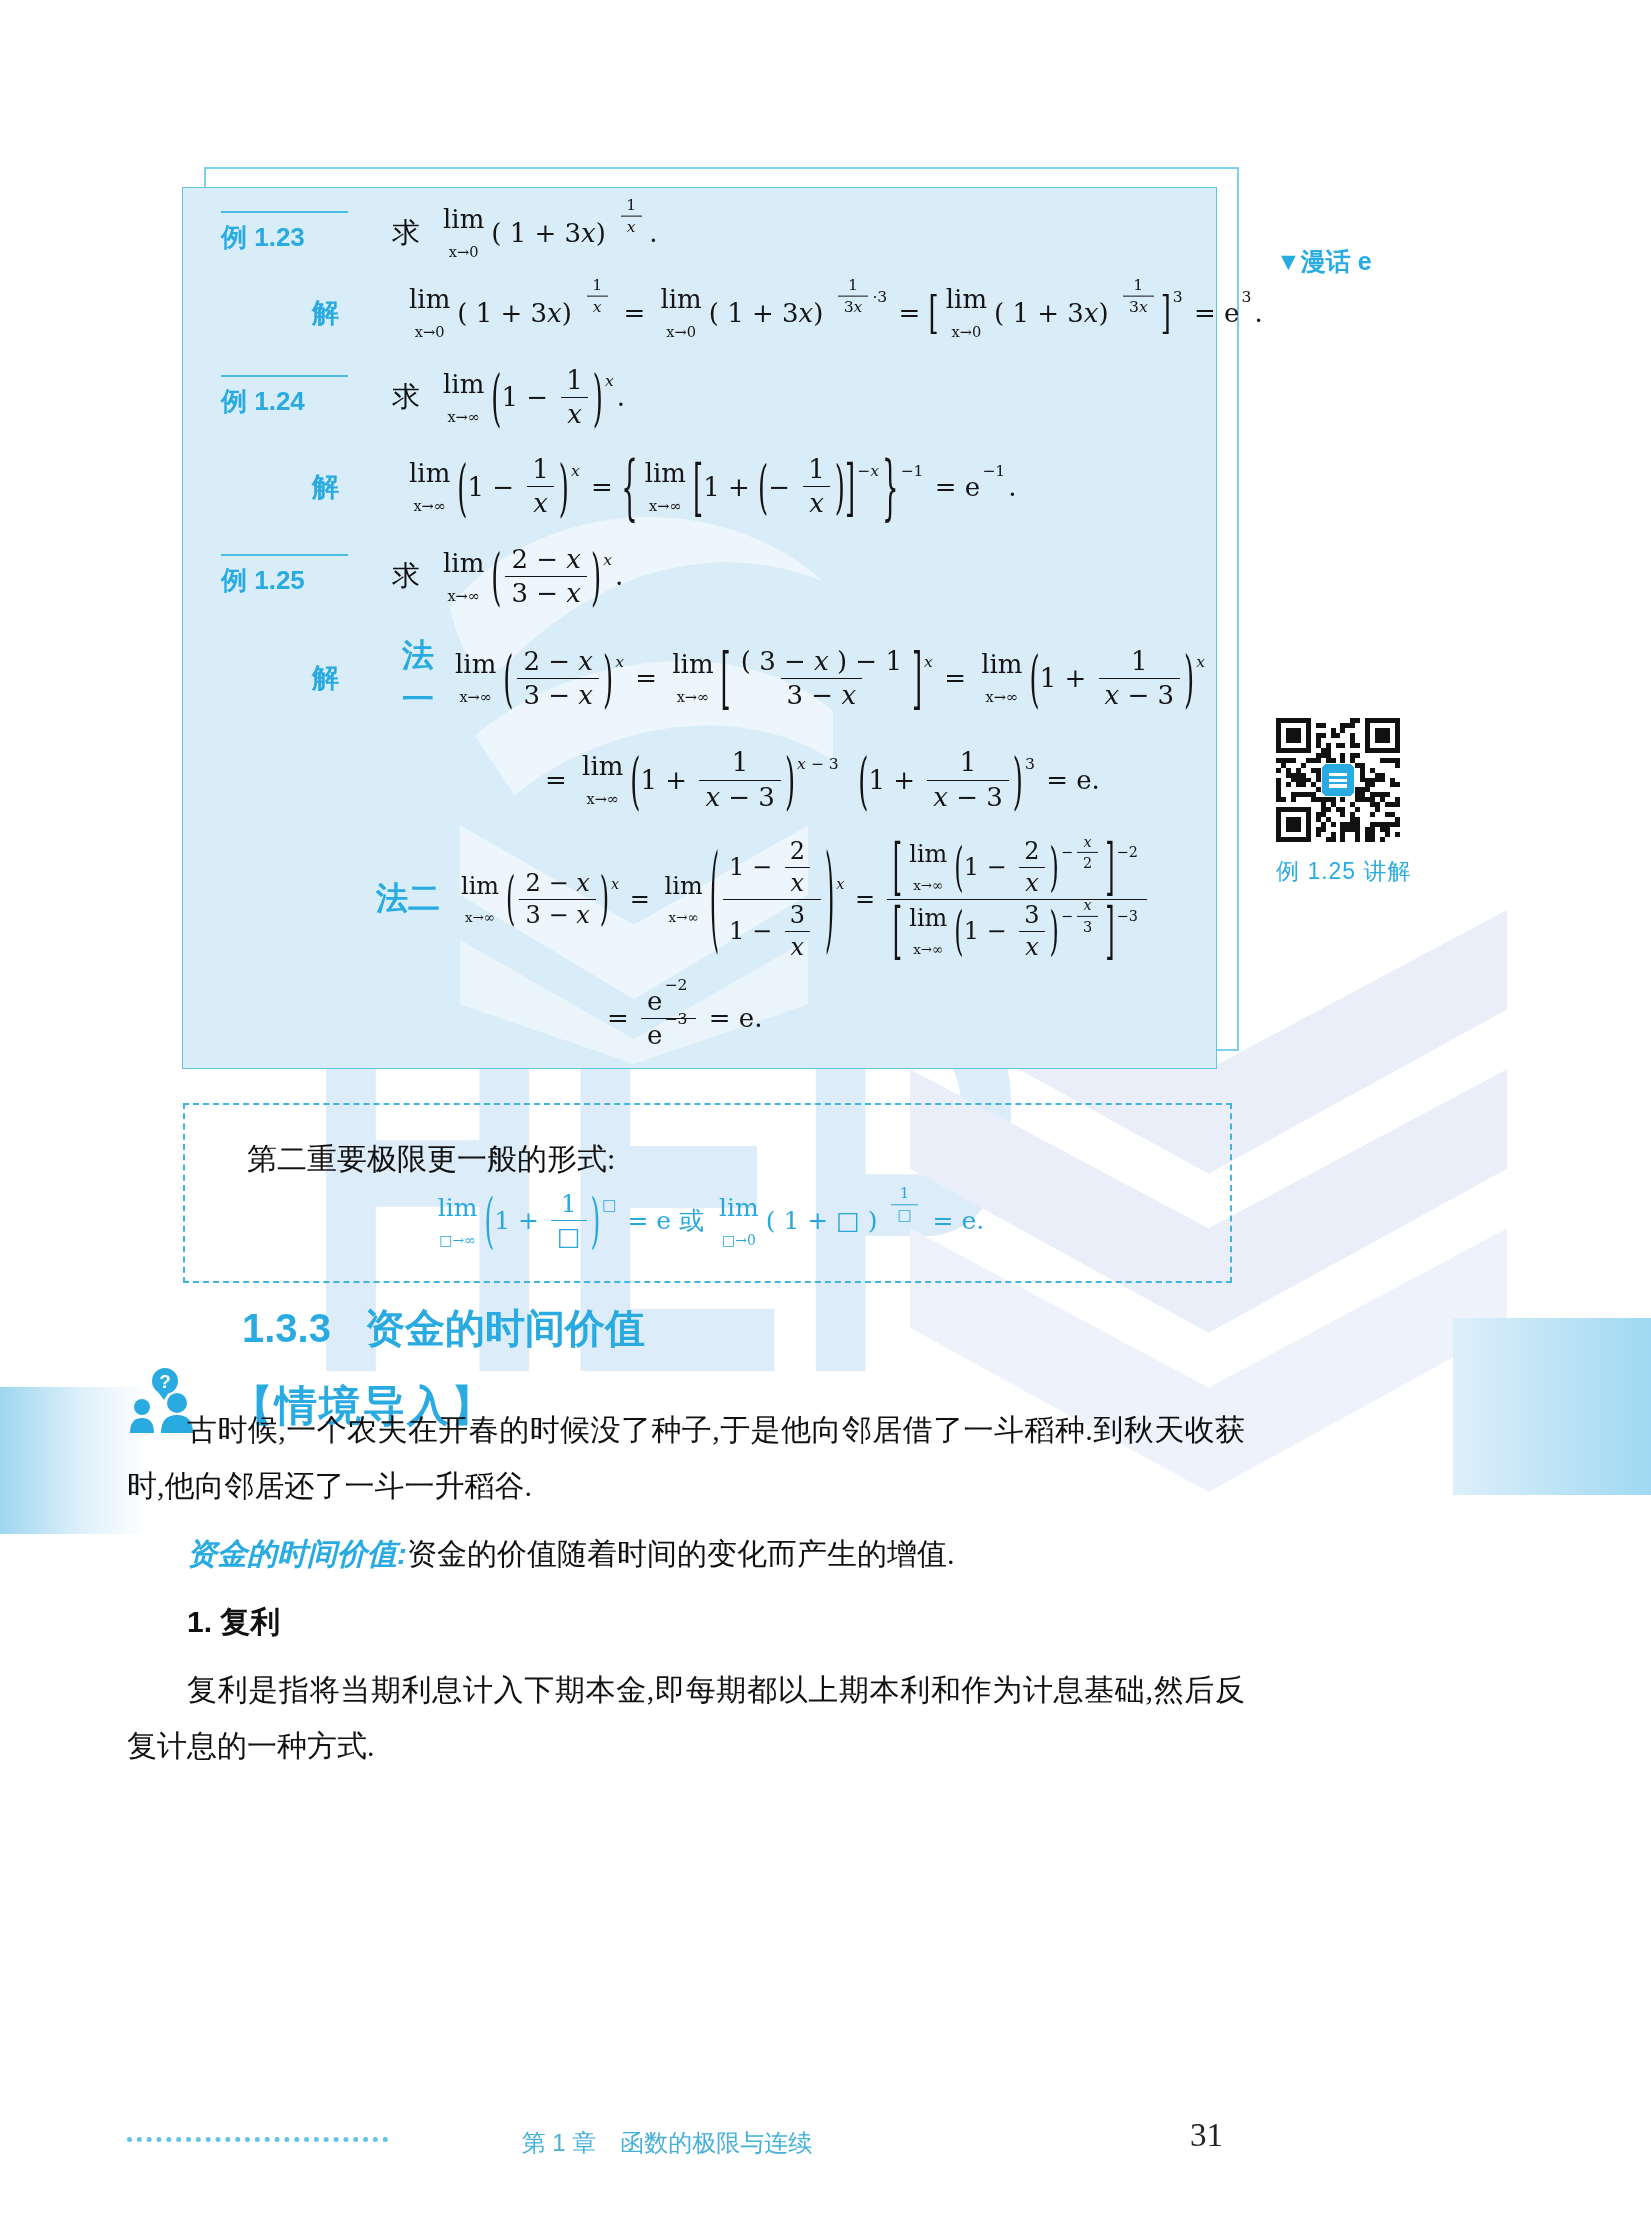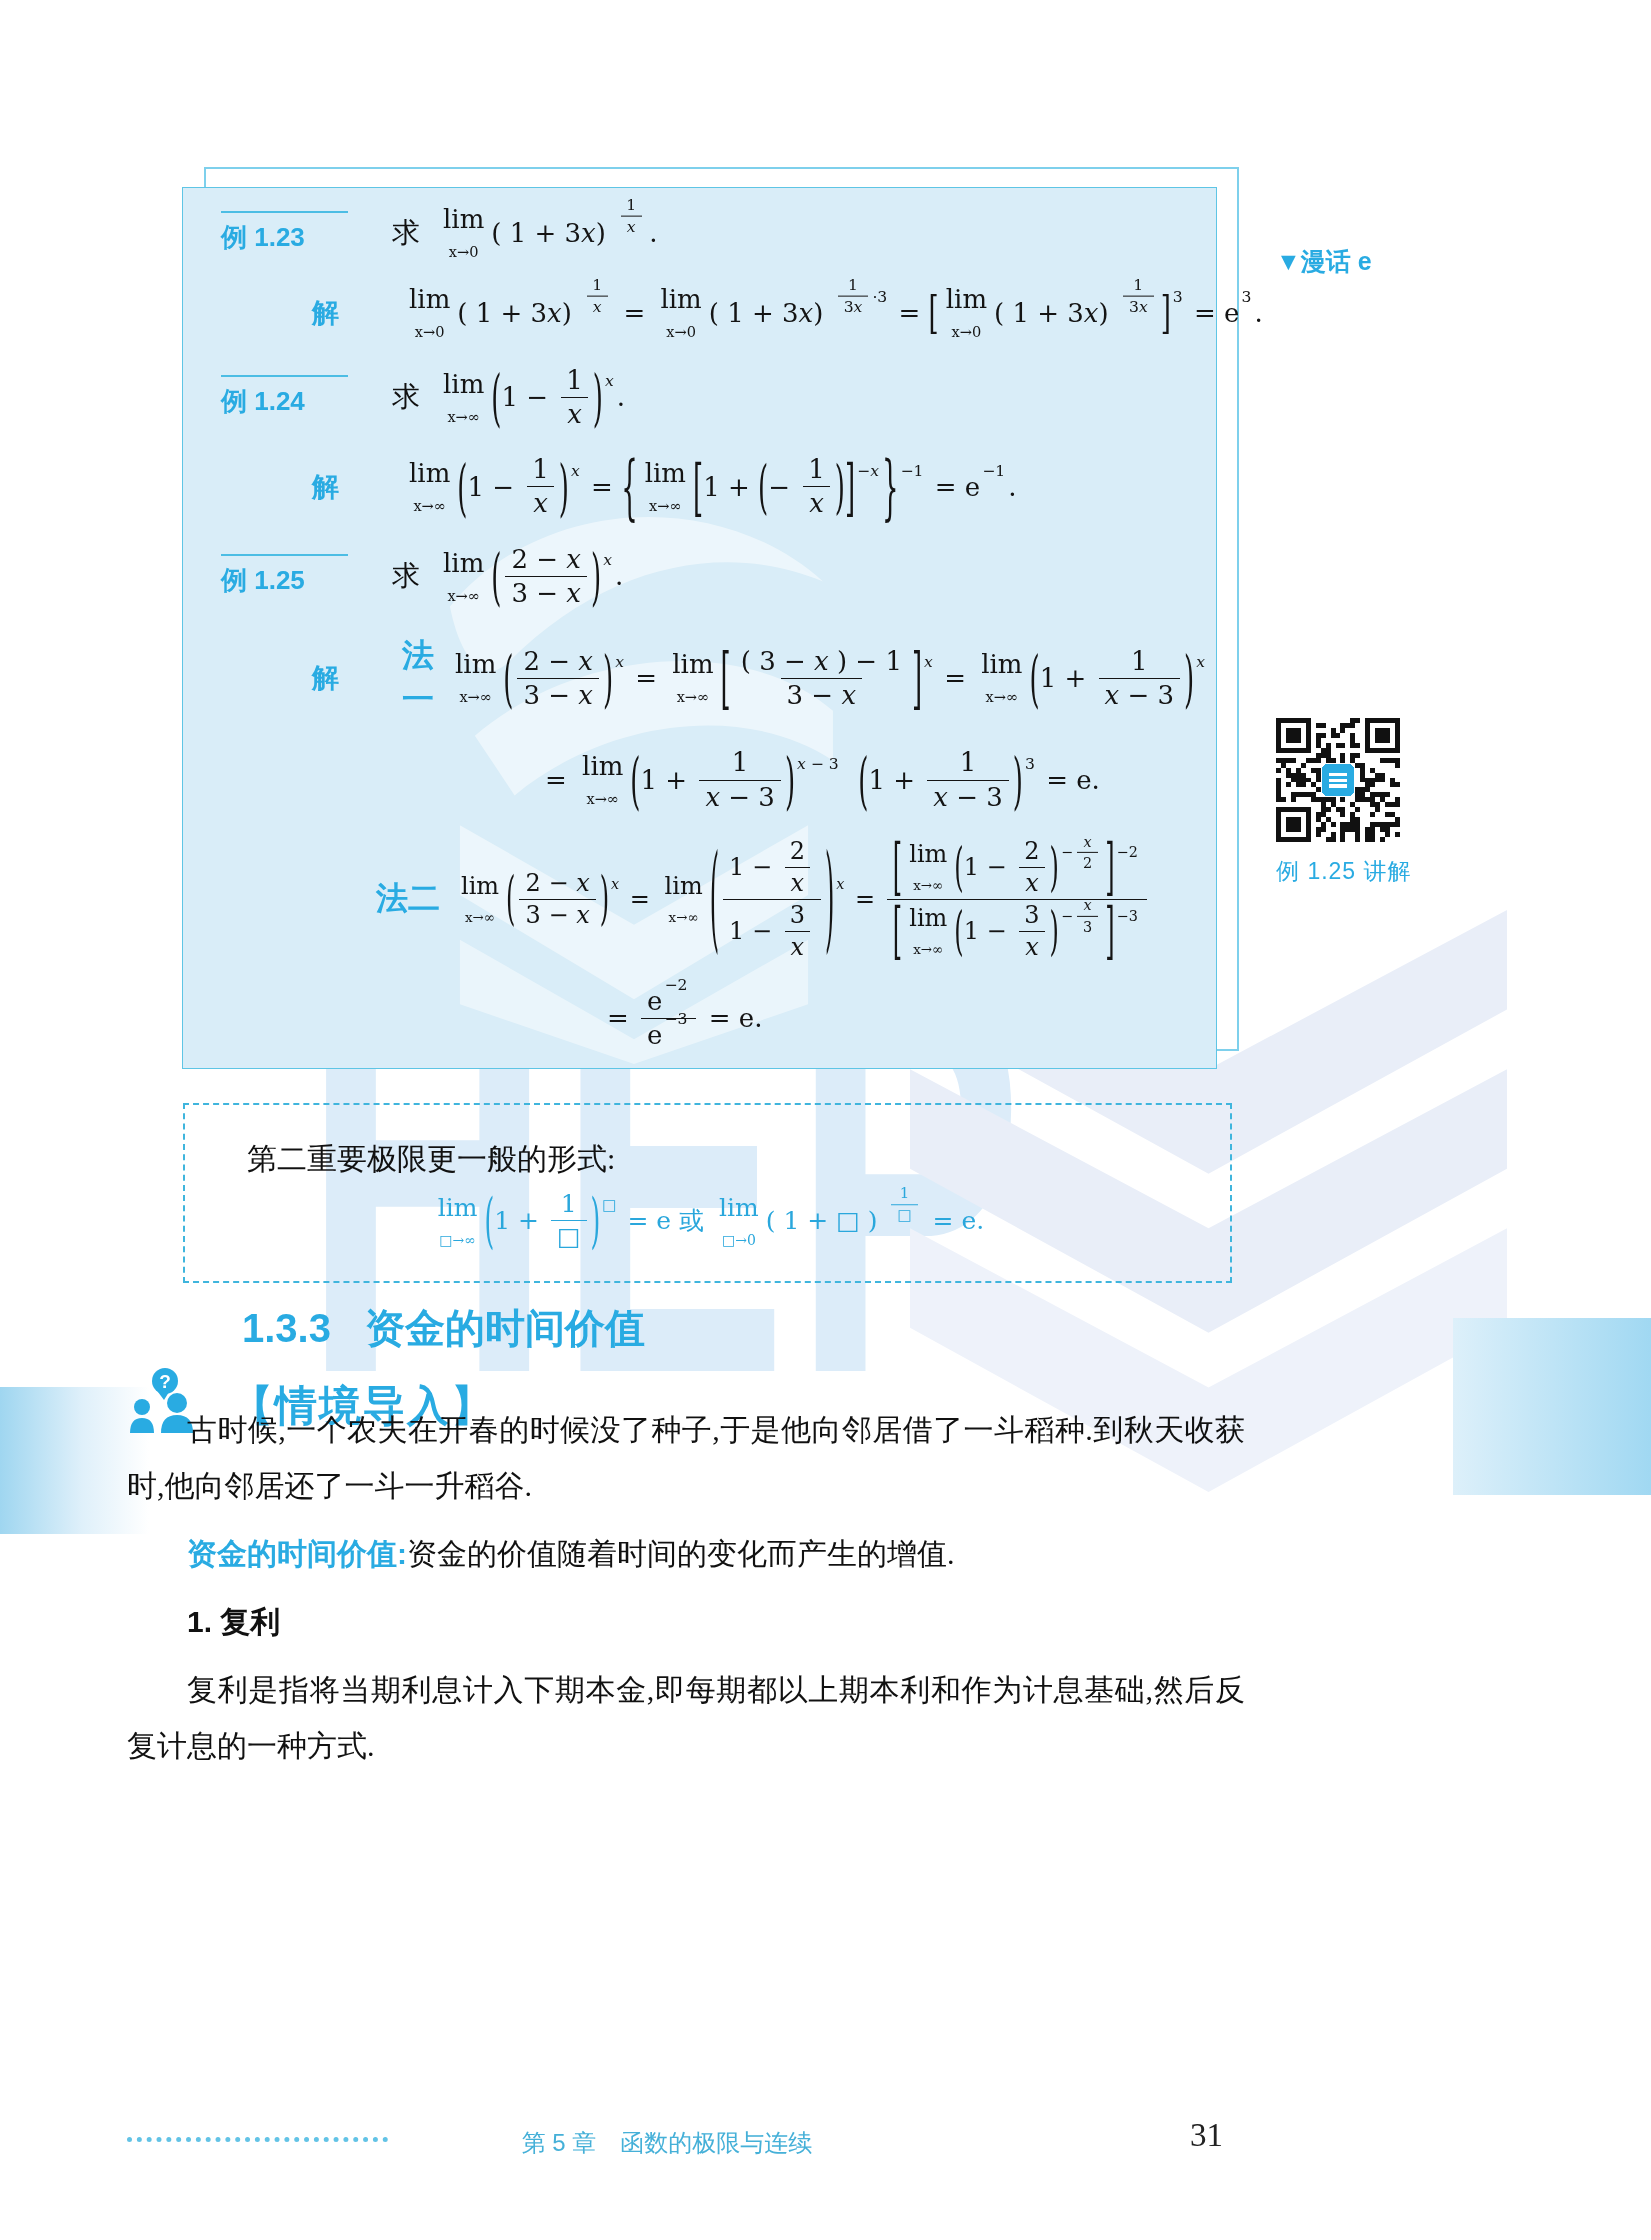--- a/index.html
+++ b/index.html
@@ -63,21 +63,21 @@
   .sec-head{position:absolute;left:242px;top:1301px;z-index:2;color:#29abe2;font-weight:700;
             font-size:40px;font-family:"Liberation Sans","DejaVu Sans",sans-serif;}
   .sec-head .num{margin-right:34px;font-weight:700;}
   .scen-head{position:absolute;left:125px;top:1365px;z-index:2;display:flex;align-items:center;}
   .scen-title{margin-left:14px;color:#29abe2;font-weight:700;font-size:42px;letter-spacing:2px;
               font-family:"Liberation Sans","DejaVu Sans",sans-serif;}
   .bodycol{position:absolute;left:127px;top:1402px;width:1118px;z-index:2;}
   .bodycol p{margin:0;font-size:30px;line-height:56px;text-align:justify;text-justify:inter-character;}
   .indent{text-indent:2em;}
   .gap{margin-top:12px !important;}
-  .term{color:#29abe2;font-weight:700;font-family:"Liberation Sans","DejaVu Sans",sans-serif;}
+  .term{color:#29abe2;font-weight:700;font-family:"Liberation Sans","DejaVu Sans",sans-serif;font-style:italic;}
   .subhead{font-weight:700;font-family:"Liberation Sans","DejaVu Sans",sans-serif;}
   .reflabel{color:#29abe2;font-weight:700;font-family:"Liberation Sans","DejaVu Sans",sans-serif;
             margin-right:36px;}
   
   .f-dots{position:absolute;left:127px;top:2137px;width:261px;border-bottom:5px dotted #62c3e6;z-index:2;}
   .f-chapter{position:absolute;left:498px;top:2127px;width:338px;text-align:center;color:#45b0d8;
              font-size:24px;z-index:2;font-family:"Liberation Sans","DejaVu Sans",sans-serif;}
   .f-page{position:absolute;left:1190px;top:2117px;font-size:33px;color:#222;z-index:2;}
 </style>
 </head>
@@ -828,17 +828,17 @@
   </div>
 
   <div class="bodycol">
     <p class="indent">古时候,一个农夫在开春的时候没了种子,于是他向邻居借了一斗稻种.到秋天收获时,他向邻居还了一斗一升稻谷.</p>
     <p class="indent gap"><span class="term">资金的时间价值:</span><span>资金的价值随着时间的变化而产生的增值.</span></p>
     <p class="indent gap subhead">1. 复利</p>
     <p class="indent gap">复利是指将当期利息计入下期本金,即每期都以上期本利和作为计息基础,然后反复计息的一种方式.</p>
   </div>
 
   <div class="f-dots"></div>
-  <div class="f-chapter">第 5 章　函数的极限与连续</div>
+  <div class="f-chapter">第 1 章　函数的极限与连续</div>
   <div class="f-page">31</div>
 
 </div>
 
 
 </body></html>

